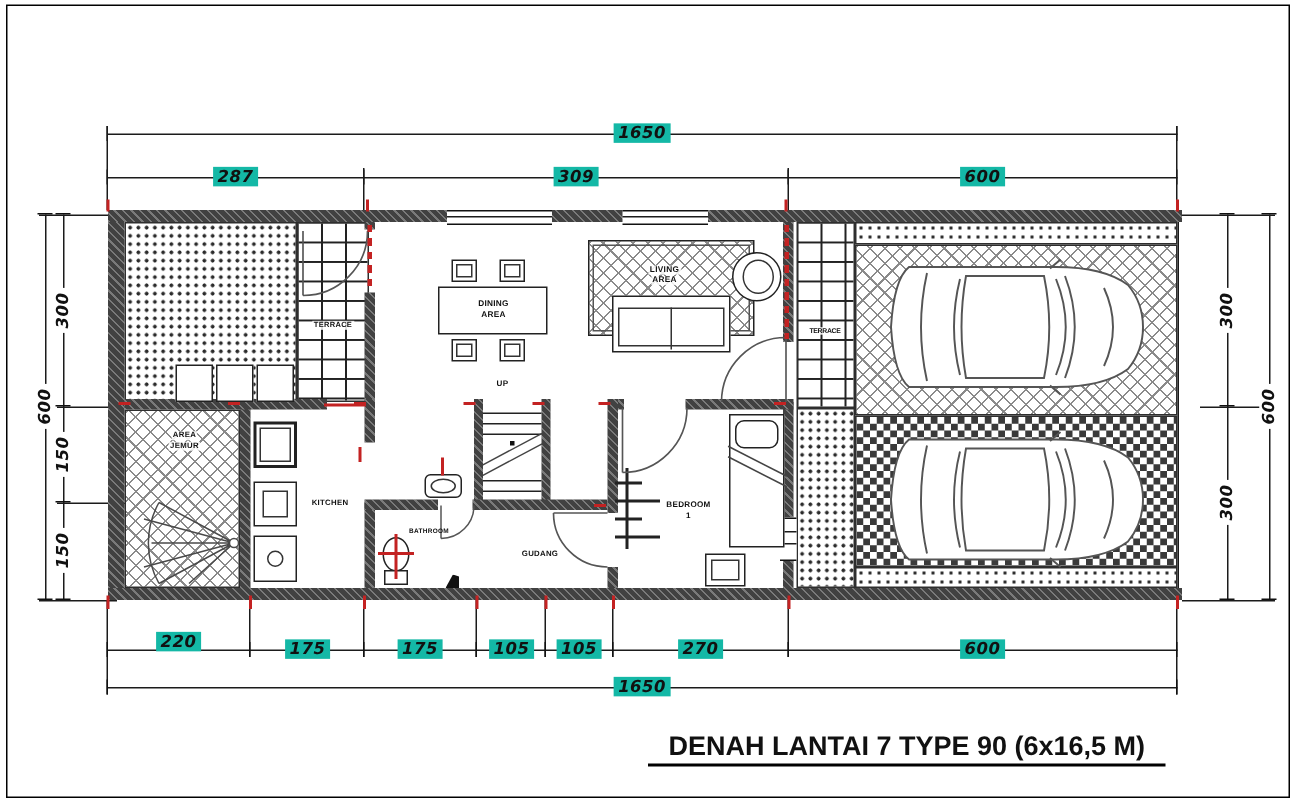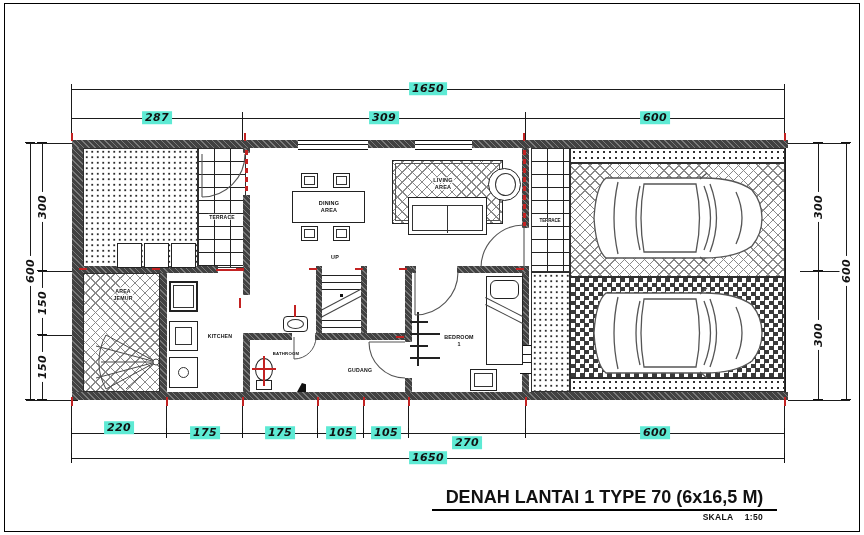--- a/index.html
+++ b/index.html
@@ -3,21 +3,21 @@
 <meta charset="utf-8">
 <style>
   html,body{margin:0;padding:0;background:#fff}
   #canvas{position:relative;width:864px;height:535px;background:#fff;overflow:hidden;
           font-family:"Liberation Sans",sans-serif;color:#111}
   .abs{position:absolute}
   .hl{position:absolute;height:0;border-top:1.2px solid #1b1b1b}
   .vl{position:absolute;width:0;border-left:1.2px solid #1b1b1b}
   .tickv{position:absolute;width:0;height:10px;border-left:1.6px solid #111}
   .tickh{position:absolute;height:0;width:10px;border-top:1.6px solid #111}
-  .dlab{position:absolute;transform:translate(-50%,-52%);background:#5eead4;padding:0 3px;
+  .dlab{position:absolute;transform:translate(-50%,-52%);background:#14b8a6;padding:0 3px;
         font:italic 700 11px "DejaVu Sans",sans-serif;letter-spacing:.3px;white-space:nowrap;z-index:6}
   .dlabv{position:absolute;transform:translate(-50%,-50%) rotate(-90deg);background:#fff;padding:0 3px;
         font:italic 700 11px "DejaVu Sans",sans-serif;letter-spacing:.3px;white-space:nowrap;z-index:6}
   .wall{position:absolute;background:#414141;background-image:repeating-linear-gradient(45deg,rgba(255,255,255,.3) 0 1px,transparent 1px 4px);z-index:3}
   .pv{position:absolute;box-sizing:border-box;border:1px solid #2e2e2e}
   .stip{background-image:radial-gradient(circle,#2f2f2f 1px,transparent 1.35px);background-size:6px 6px}
   .stipd{background-image:radial-gradient(circle,#2b2b2b 1.1px,transparent 1.45px);background-size:5.5px 5.5px}
   .grid{background-image:linear-gradient(to right,#222 1.2px,transparent 1.2px),linear-gradient(to bottom,#222 1.2px,transparent 1.2px);background-size:16px 13px;background-position:-1px -1px}
   .herr{background-image:repeating-linear-gradient(45deg,#8a8a8a 0 1px,transparent 1px 7px),repeating-linear-gradient(135deg,#8a8a8a 0 1px,transparent 1px 7px)}
   .chk{background-image:conic-gradient(#3a3a3a 0 25%,transparent 0 50%,#3a3a3a 0 75%,transparent 0);background-size:9px 9px}
@@ -75,21 +75,21 @@
   <div class="tickv" style="left:317px;top:428px"></div>
   <div class="tickv" style="left:363px;top:428px"></div>
   <div class="tickv" style="left:408px;top:428px"></div>
   <div class="tickv" style="left:525px;top:428px"></div>
   <div class="tickv" style="left:784px;top:428px"></div>
   <div class="dlab" style="left:119px;top:428px">220</div>
   <div class="dlab" style="left:205px;top:433px">175</div>
   <div class="dlab" style="left:280px;top:433px">175</div>
   <div class="dlab" style="left:341px;top:433px">105</div>
   <div class="dlab" style="left:386px;top:433px">105</div>
-  <div class="dlab" style="left:467px;top:443px">270</div>
+  <div class="dlab" style="left:467px;top:433px">270</div>
   <div class="dlab" style="left:655px;top:433px">600</div>
   <div class="hl" style="left:72px;top:458px;width:713px"></div>
   <div class="tickv" style="left:71px;top:453px"></div>
   <div class="tickv" style="left:784px;top:453px"></div>
   <div class="dlab" style="left:428px;top:458px">1650</div>
 
   <div class="vl" style="left:42px;top:143px;height:257px"></div>
   <div class="tickh" style="left:37px;top:142px"></div>
   <div class="tickh" style="left:37px;top:270px"></div>
   <div class="tickh" style="left:37px;top:334px"></div>
@@ -316,19 +316,15 @@
   <div class="redm" style="left:236px;top:268px;width:8px;height:2px"></div>
   <div class="redm" style="left:309px;top:268px;width:8px;height:2px"></div>
   <div class="redm" style="left:355px;top:268px;width:8px;height:2px"></div>
   <div class="redm" style="left:399px;top:268px;width:8px;height:2px"></div>
   <div class="redm" style="left:516px;top:268px;width:8px;height:2px"></div>
   <div class="redm" style="left:216px;top:269px;width:28px;height:2px"></div>
   <div class="redm" style="left:239px;top:298px;width:2px;height:10px"></div>
   <div class="redm" style="left:396px;top:336px;width:8px;height:2px"></div>
 
   <div id="titleblock">
-    <div id="titletext">DENAH LANTAI 1 TYPE 70 (6x16,5 M)</div>
-    <div id="scalerow">
-      <span>SKALA</span>
-      <span>1:50</span>
-    </div>
+    <div id="titletext">DENAH LANTAI 7 TYPE 90 (6x16,5 M)</div>
   </div>
 </div>
 
 </body></html>

